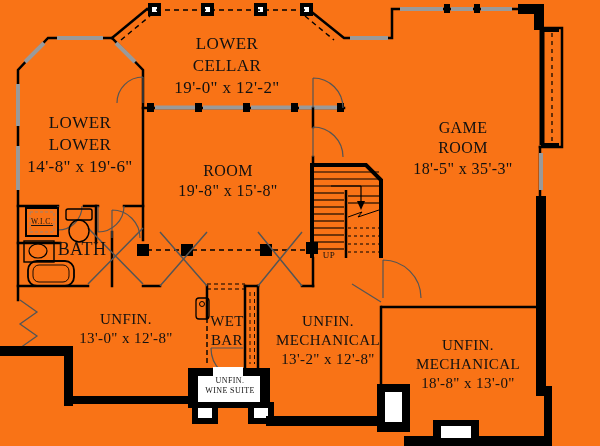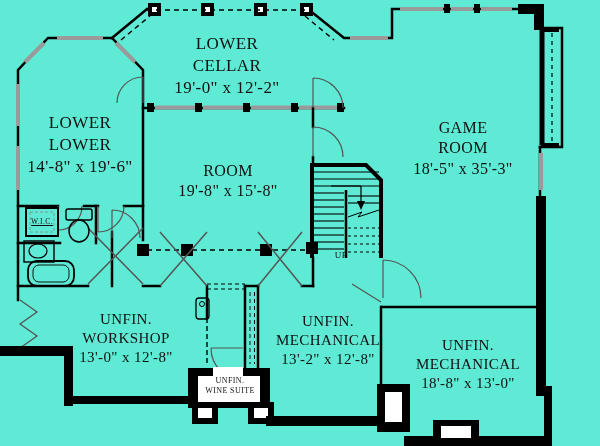--- a/index.html
+++ b/index.html
@@ -1,16 +1,16 @@
 <!DOCTYPE html>
 <html><head>
 <meta charset="utf-8">
 <style>
   html,body{margin:0;padding:0;background:#fff;}
-  #plan-root{position:relative;width:600px;height:446px;background:#5eead4;overflow:hidden;
+  #plan-root{position:relative;width:600px;height:446px;background:#f97316;overflow:hidden;
              font-family:"Liberation Serif","DejaVu Serif",serif;}
   #plan-svg{position:absolute;left:0;top:0;}
   .room-label{position:absolute;transform:translateX(-50%);text-align:center;color:#111;
               white-space:nowrap;letter-spacing:.4px;line-height:1.28;}
   .room-label div{margin:0;}
   .fs17{font-size:17px;} .fs16{font-size:16px;} .fs15{font-size:15px;}
   .fs18{font-size:18px;} .fs9{font-size:9px;} .fs8{font-size:8px;} .fs7{font-size:7.5px;}
 </style>
 </head>
 <body>
@@ -232,42 +232,48 @@
 <div class="room-label fs16" style="left:463px;top:118px;">
   <div>GAME</div>
   <div>ROOM</div>
   <div>18'-5" x 35'-3"</div>
 </div>
 
 <div class="room-label fs7" style="left:42px;top:217px;text-decoration:underline;">
   <div>W.I.C.</div>
 </div>
 
+<div class="room-label fs18" style="left:82px;top:238px;">
+  <div>BATH</div>
+</div>
 
 <div class="room-label fs15" style="left:126px;top:310px;">
   <div>UNFIN.</div>
-  <div>WORKSHOP</div>
   <div>13'-0" x 12'-8"</div>
 </div>
 
+<div class="room-label fs15" style="left:227px;top:312px;">
+  <div>WET</div>
+  <div>BAR</div>
+</div>
 
 <div class="room-label fs15" style="left:328px;top:312px;">
   <div>UNFIN.</div>
   <div>MECHANICAL</div>
   <div>13'-2" x 12'-8"</div>
 </div>
 
 <div class="room-label fs15" style="left:468px;top:336px;">
   <div>UNFIN.</div>
   <div>MECHANICAL</div>
   <div>18'-8" x 13'-0"</div>
 </div>
 
 <div class="room-label fs8" style="left:230px;top:376px;">
   <div>UNFIN.</div>
   <div>WINE SUITE</div>
 </div>
 
-<div class="room-label fs9" style="left:329px;top:250px;margin-left:12px;">
+<div class="room-label fs9" style="left:329px;top:250px;">
   <div>UP</div>
 </div>
 
 </div>
 
 </body></html>

